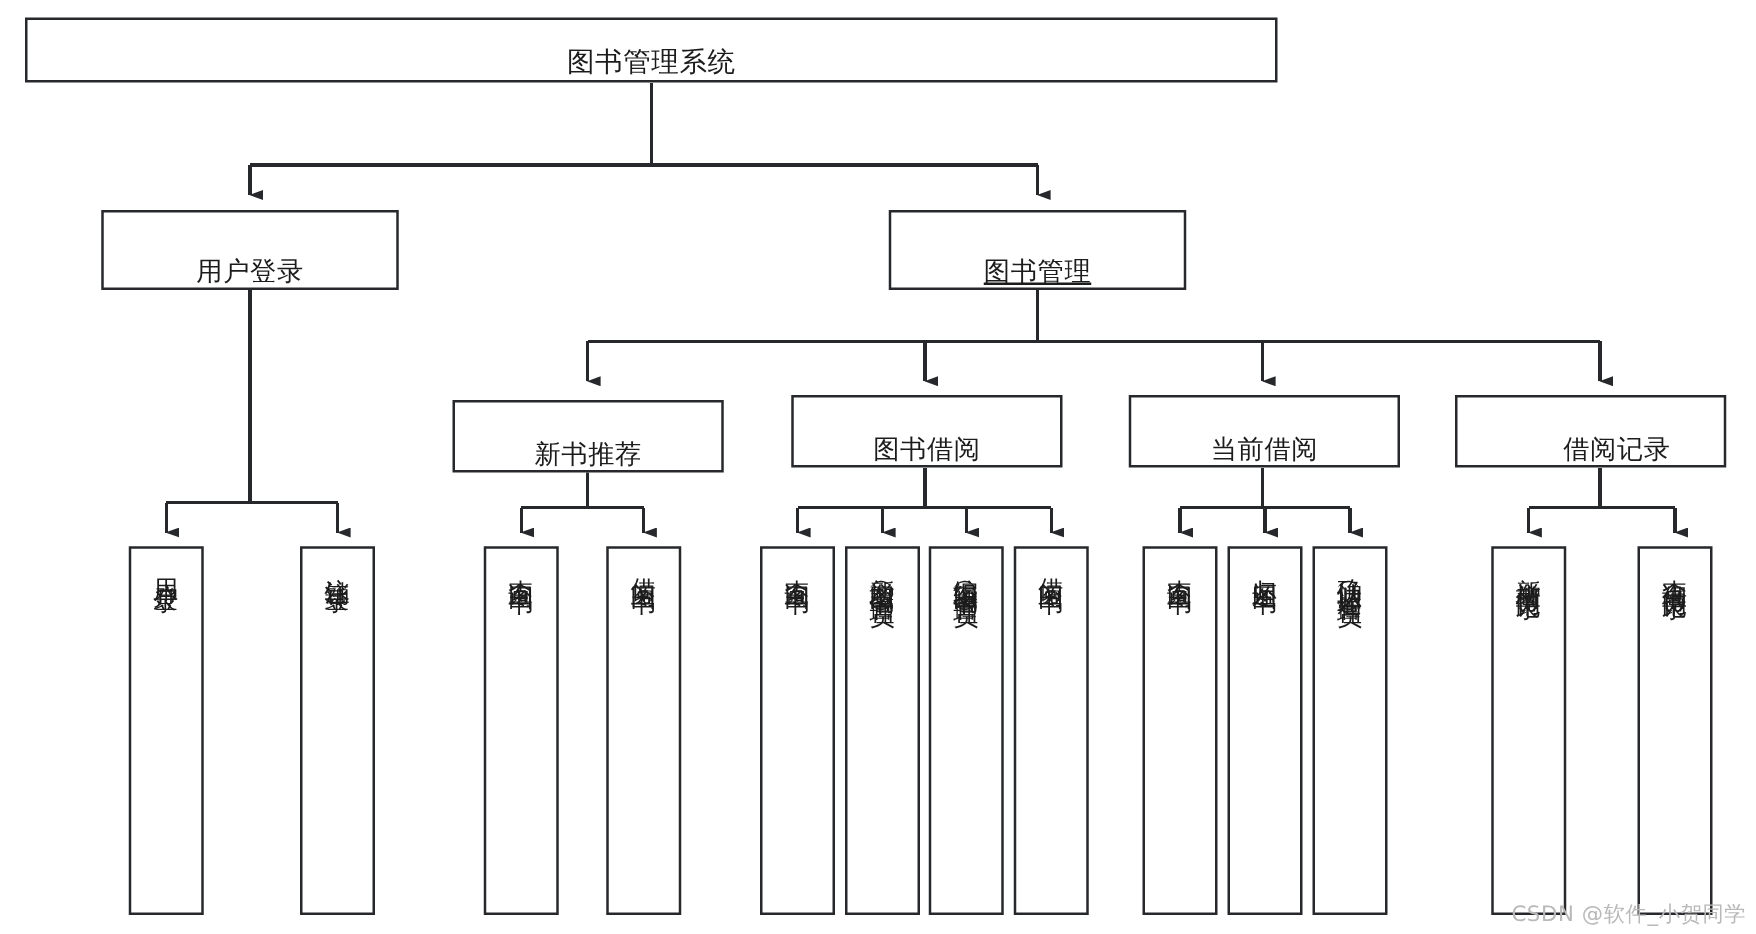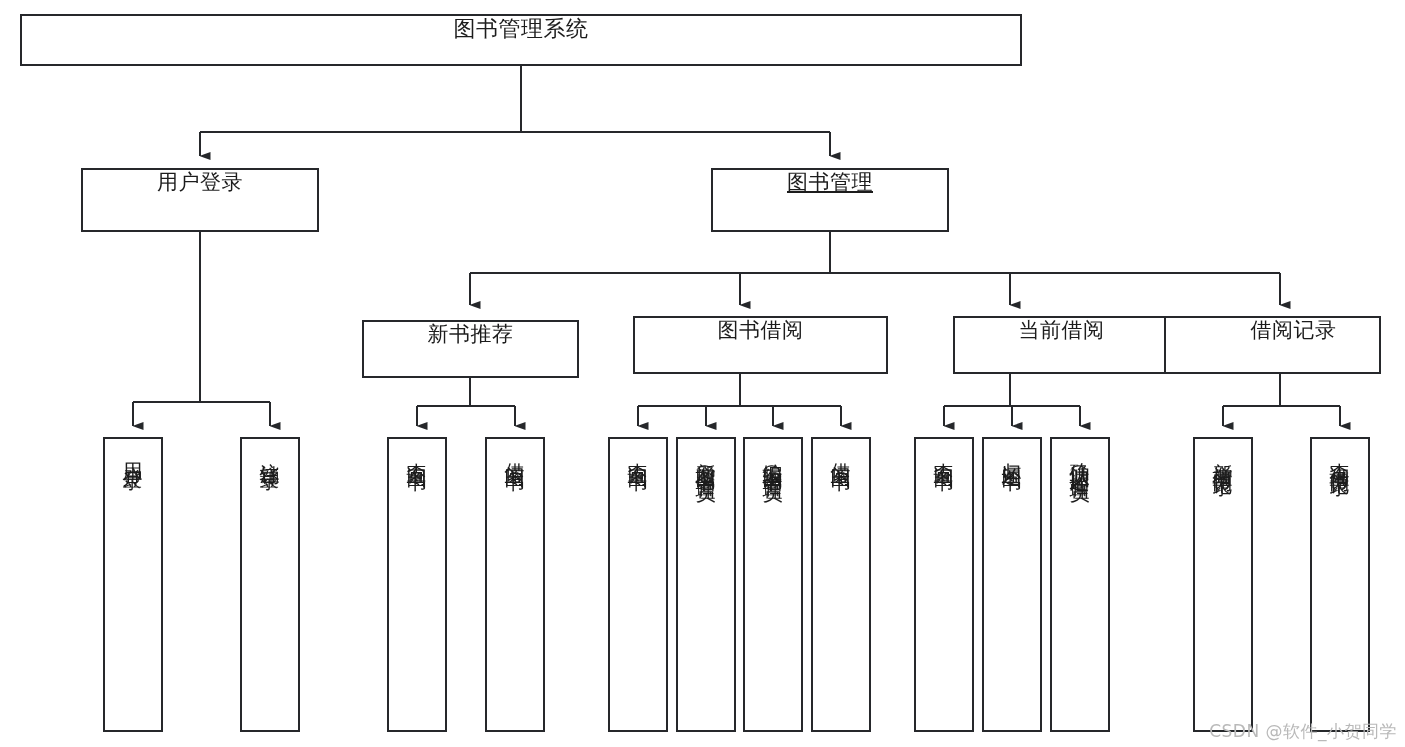--- a/index.html
+++ b/index.html
@@ -24,21 +24,21 @@
     width: 1405px;
     height: 747px;
     pointer-events: none;
   }
   .node {
     position: absolute;
     box-sizing: border-box;
     background: #ffffff;
     border: 2px solid #26282b;
     display: flex;
-    align-items: flex-start;
+    align-items: flex-end;
     justify-content: center;
     color: #1c1c1c;
     z-index: 2;
   }
   .node .label {
     display: block;
     text-align: center;
     line-height: 1.18;
   }
   
@@ -137,24 +137,24 @@
   <div class="node horiz" style="left:81px; top:168px; width:238px; height:64px;">
     <span class="label">用户登录</span>
   </div>
   <div class="node horiz" style="left:711px; top:168px; width:238px; height:64px;text-decoration:underline;">
     <span class="label">图书管理</span>
   </div>
 
   <div class="node horiz" style="left:362px; top:320px; width:217px; height:58px;">
     <span class="label">新书推荐</span>
   </div>
-  <div class="node horiz" style="left:633px; top:316px; width:255px; height:58px;">
+  <div class="node horiz" style="left:633px; top:316px; width:217px; height:58px;">
     <span class="label">图书借阅</span>
   </div>
-  <div class="node horiz" style="left:953px; top:316px; width:217px; height:58px;">
+  <div class="node horiz" style="left:903px; top:316px; width:217px; height:58px;">
     <span class="label">当前借阅</span>
   </div>
   <div class="node horiz" style="left:1164px; top:316px; width:217px; height:58px;padding-left:42px;">
     <span class="label">借阅记录</span>
   </div>
 
   <div class="node vert" style="left:103px; top:437px; width:60px; height:295px;">
     <span class="label">用户登录</span>
   </div>
   <div class="node vert" style="left:240px; top:437px; width:60px; height:295px;">

